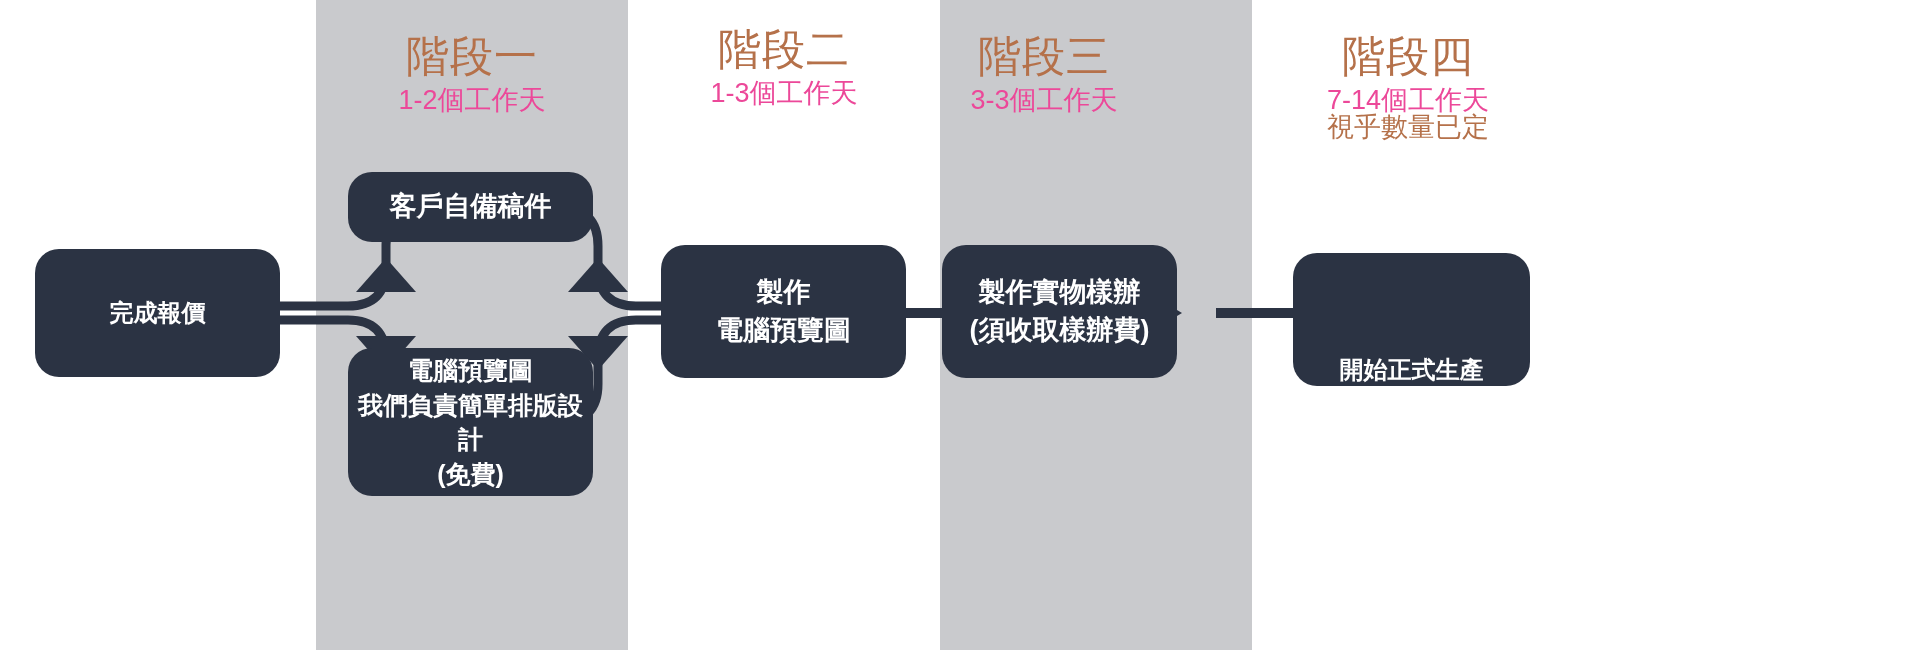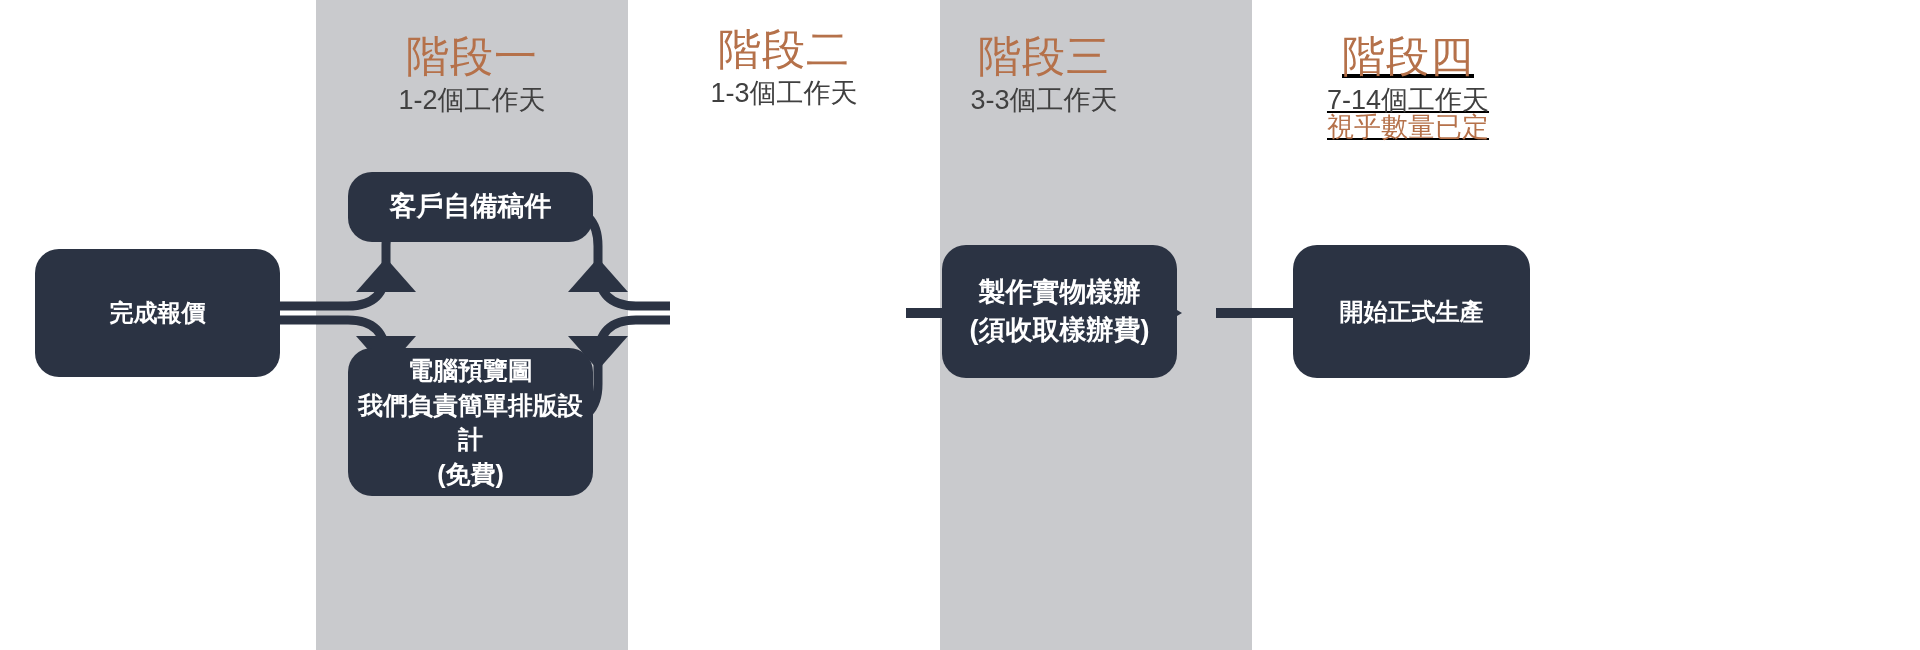--- a/index.html
+++ b/index.html
@@ -31,21 +31,21 @@
   }
   .stage-title {
     font-size: 43px;
     color: #b5714a;
     font-weight: 400;
     letter-spacing: 1px;
     white-space: nowrap;
   }
   .stage-sub {
     font-size: 27px;
-    color: #404040;
+    color: #ec4899;
     font-weight: 400;
     margin-top: 9px;
     white-space: nowrap;
   }
   .stage-sub2 {
     font-size: 27px;
     color: #b5714a;
     font-weight: 400;
     margin-top: 0;
     white-space: nowrap;
@@ -131,43 +131,47 @@
   <div class="stage" style="left:628px; top:28px; width:312px;text-align:center;">
     <div class="stage-title">階段二</div>
     <div class="stage-sub">1-3個工作天</div>
   </div>
 
   <div class="stage" style="left:888px; top:35px; width:312px;">
     <div class="stage-title">階段三</div>
     <div class="stage-sub">3-3個工作天</div>
   </div>
 
-  <div class="stage" style="left:1252px; top:35px; width:312px;text-decoration:underline;">
+  <div class="stage" style="left:1252px; top:35px; width:312px;">
     <div class="stage-title">階段四</div>
     <div class="stage-sub">7-14個工作天</div>
     <div class="stage-sub2">視乎數量已定</div>
   </div>
 
   <div class="node node-lg" style="left:35px; top:249px; width:245px; height:128px;">
     <span class="node-text">完成報價</span>
   </div>
 
   <div class="node node-md" style="left:348px; top:172px; width:245px; height:70px;">
     <span class="node-text">客戶自備稿件</span>
   </div>
 
   <div class="node node-sm" style="left:348px; top:348px; width:245px; height:148px;">
     <span class="node-text">電腦預覽圖
 我們負責簡單排版設計
 (免費)</span>
   </div>
 
+  <div class="node node-md" style="left:661px; top:245px; width:245px; height:133px;">
+    <span class="node-text">製作
+電腦預覽圖</span>
+  </div>
 
   <div class="node node-md" style="left:942px; top:245px; width:235px; height:133px;">
     <span class="node-text">製作實物樣辦
 (須收取樣辦費)</span>
   </div>
 
-  <div class="node node-lg" style="left:1293px; top:245px; width:237px; height:133px;">
+  <div class="node node-lg" style="left:1293px; top:253px; width:237px; height:133px;align-items:flex-end;">
     <span class="node-text">開始正式生產</span>
   </div>
 
 </div>
 
 </body></html>

